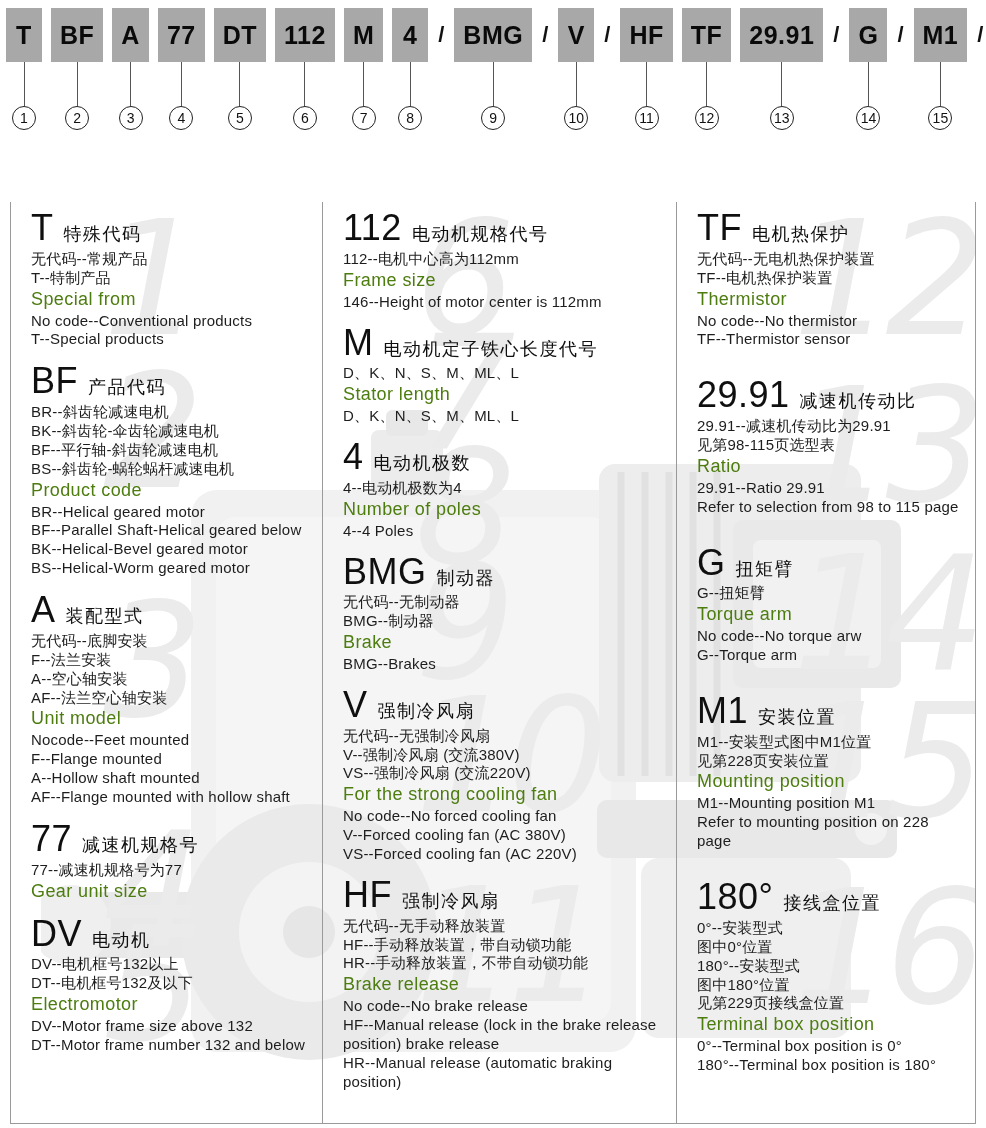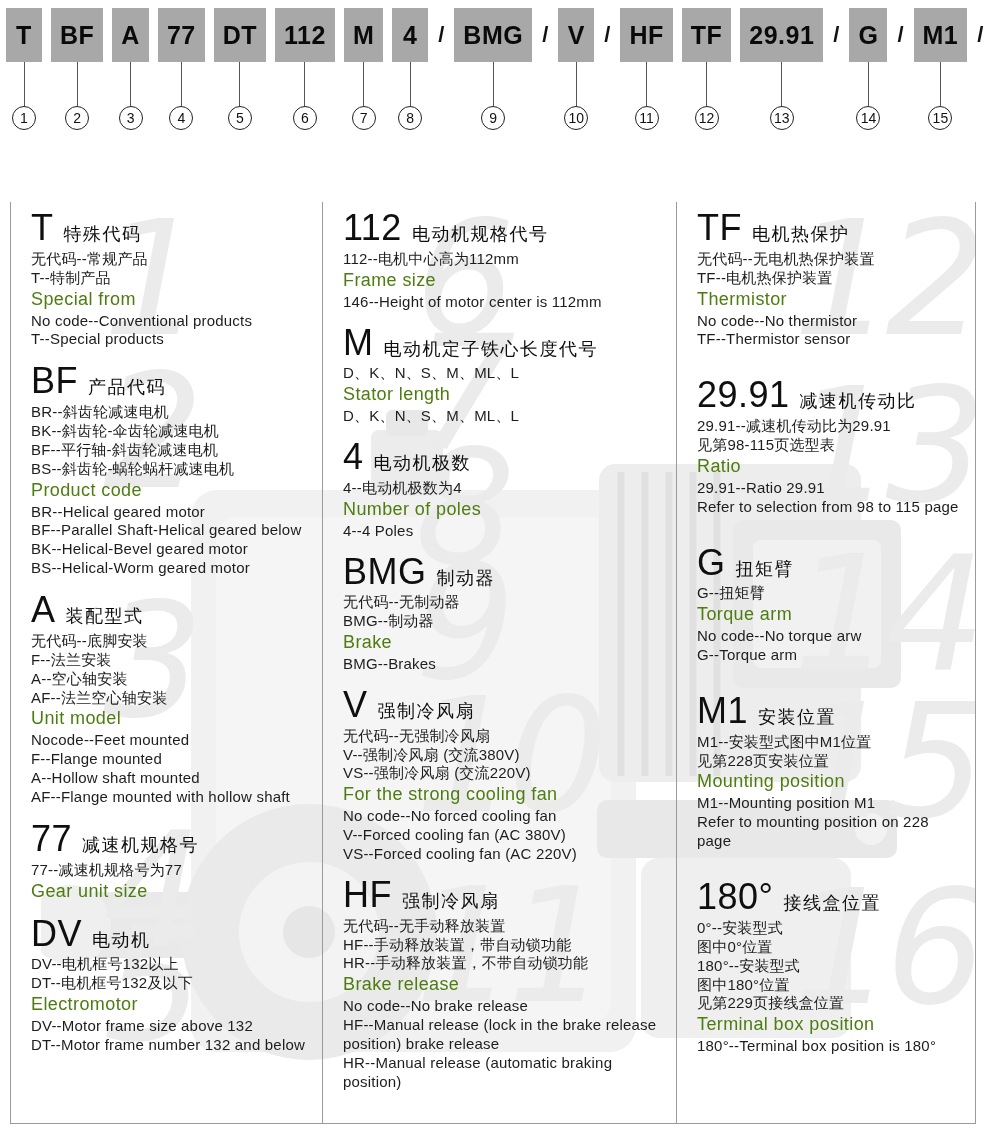--- a/index.html
+++ b/index.html
@@ -411,18 +411,19 @@
             <div class="sec-head">
               <span class="sec-code">180°</span>
               <span class="sec-title-zh">接线盒位置</span>
             </div>
             <div class="t-line">0°--安装型式</div>
             <div class="t-line">图中0°位置</div>
             <div class="t-line">180°--安装型式</div>
             <div class="t-line">图中180°位置</div>
             <div class="t-line">见第229页接线盒位置</div>
             <div class="sec-title-en">Terminal box position</div>
+            <div class="t-line">0°--Terminal box position is 0°</div>
             <div class="t-line">180°--Terminal box position is 180°</div>
           </div>
         </section>
       </div>
   </div>
 </div>
 
 </body></html>

